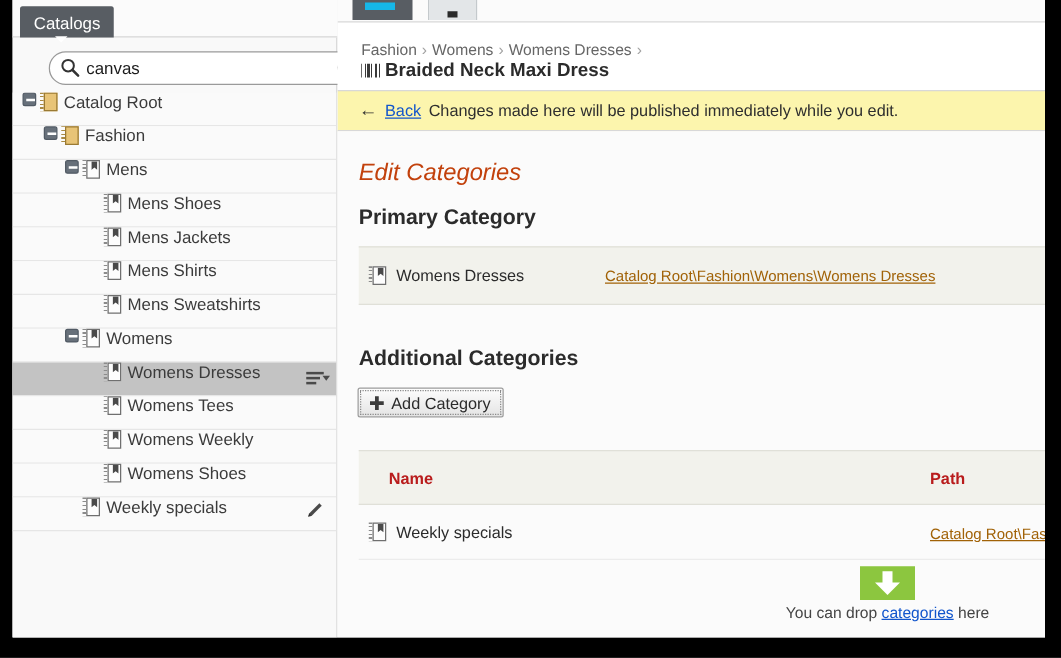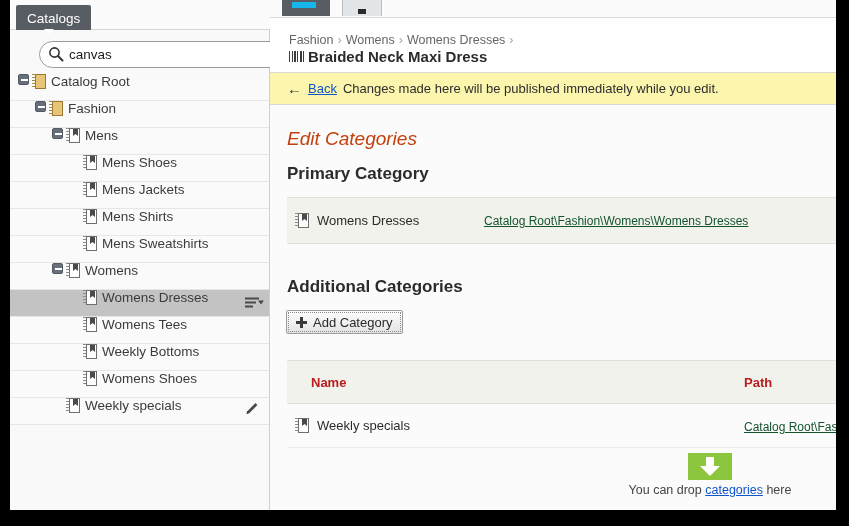--- a/index.html
+++ b/index.html
@@ -345,21 +345,21 @@
   #primary-row .bicon { margin-left: 8px; }
   .cat-name {
     font-size: 13px;
     color: #2b2b2b;
     padding-left: 8px;
     white-space: nowrap;
   }
   .path-link {
     position: absolute;
     font-size: 12px;
-    color: #14532d;
+    color: #a16207;
     text-decoration: underline;
     cursor: pointer;
     white-space: nowrap;
   }
   #primary-path { left: 197px; top: 16px; }
 
   #h-additional {
     position: absolute;
     left: 17px; top: 172px;
     font-size: 17px;
@@ -610,21 +610,21 @@
             <span class="tree-label">Womens Tees</span>
           </div>
           <div class="tree-row">
             <span style="flex: 0 0 59px;"></span>
             <span class="expander blank"></span>
             <span class="bicon">
               <span class="spine"></span>
               <span class="body"></span>
               <span class="flag"></span>
             </span>
-            <span class="tree-label">Weekly Bottoms</span>
+            <span class="tree-label">Womens Weekly</span>
           </div>
           <div class="tree-row">
             <span style="flex: 0 0 59px;"></span>
             <span class="expander blank"></span>
             <span class="bicon">
               <span class="spine"></span>
               <span class="body"></span>
               <span class="flag"></span>
             </span>
             <span class="tree-label">Womens Shoes</span>

